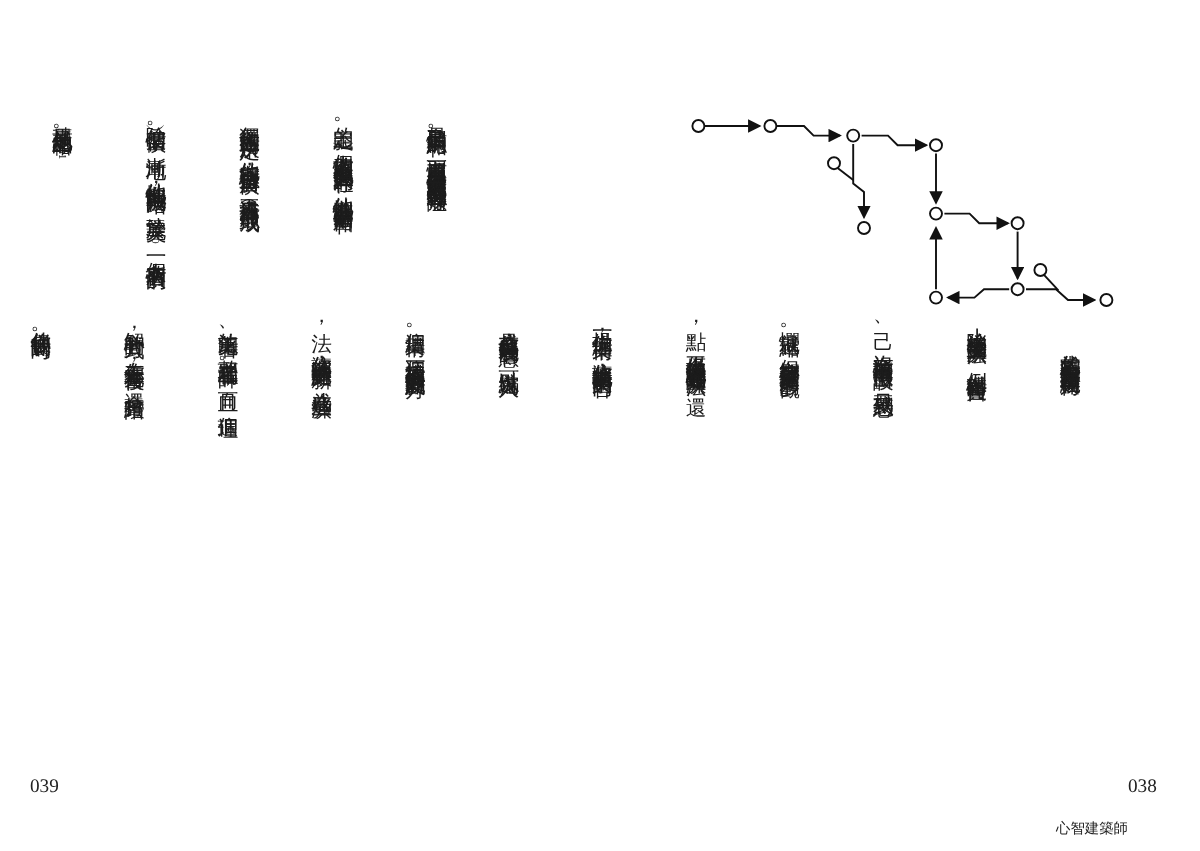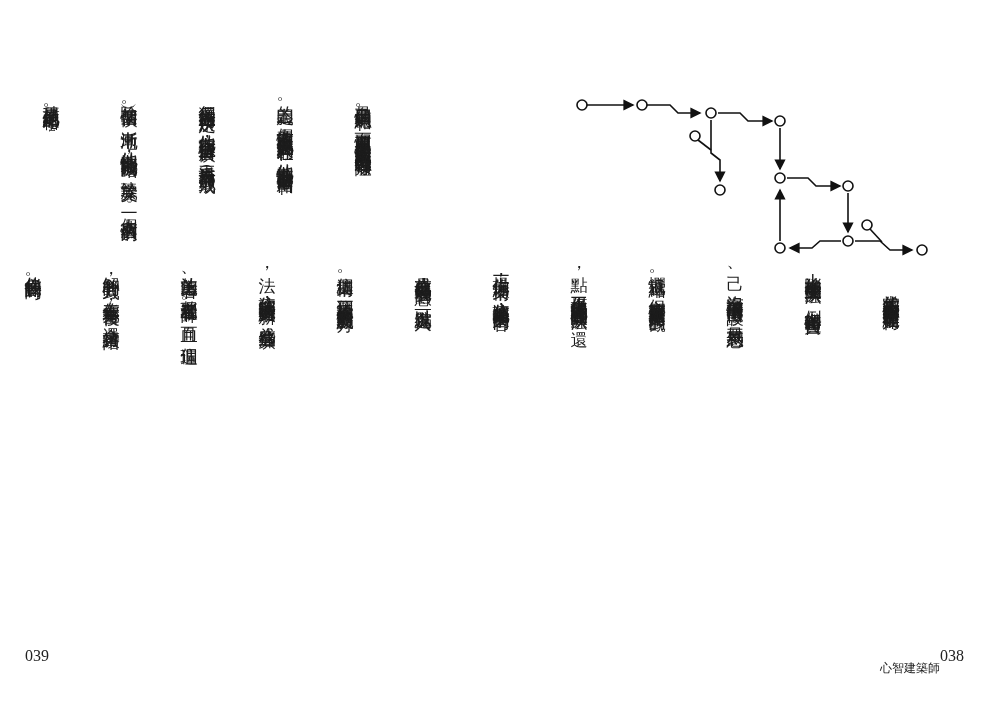--- a/index.html
+++ b/index.html
@@ -21,21 +21,21 @@
   }
   .left-body { right: 72px; top: 92px; height: 530px; }
   .right-body { right: 44px; top: 263px; height: 360px; }
   .line { display: block; }
   .fn { font-size: 8px; letter-spacing: 0; vertical-align: top; margin-top: 4px; display: inline-block; }
 
   .footer { position: absolute; top: 650px; font-size: 12px; color: #222; }
   .pgnum { font-family: "Liberation Serif", serif; font-size: 16px; }
   .left-pgnum { left: 25px; top: 647px; }
   .left-running { left: 72px; top: 650px; font-size: 12px; letter-spacing: 0.5px; }
-  .right-running { left: 880px; top: 660px; font-size: 12px; }
+  .right-running { left: 880px; top: 682px; font-size: 12px; }
   .right-pgnum { left: 940px; top: 647px; }
 
   .diagram { position: absolute; left: 570px; top: 80px; width: 380px; height: 190px; }
 </style>
 </head>
 <body>
 
 <div class="page page-left">
   <div class="vtext left-body">
     <span class="line">是自己習慣的總和。而習慣不只是早晨固定的慣例或深根蒂固的強迫行為等狹隘</span>

